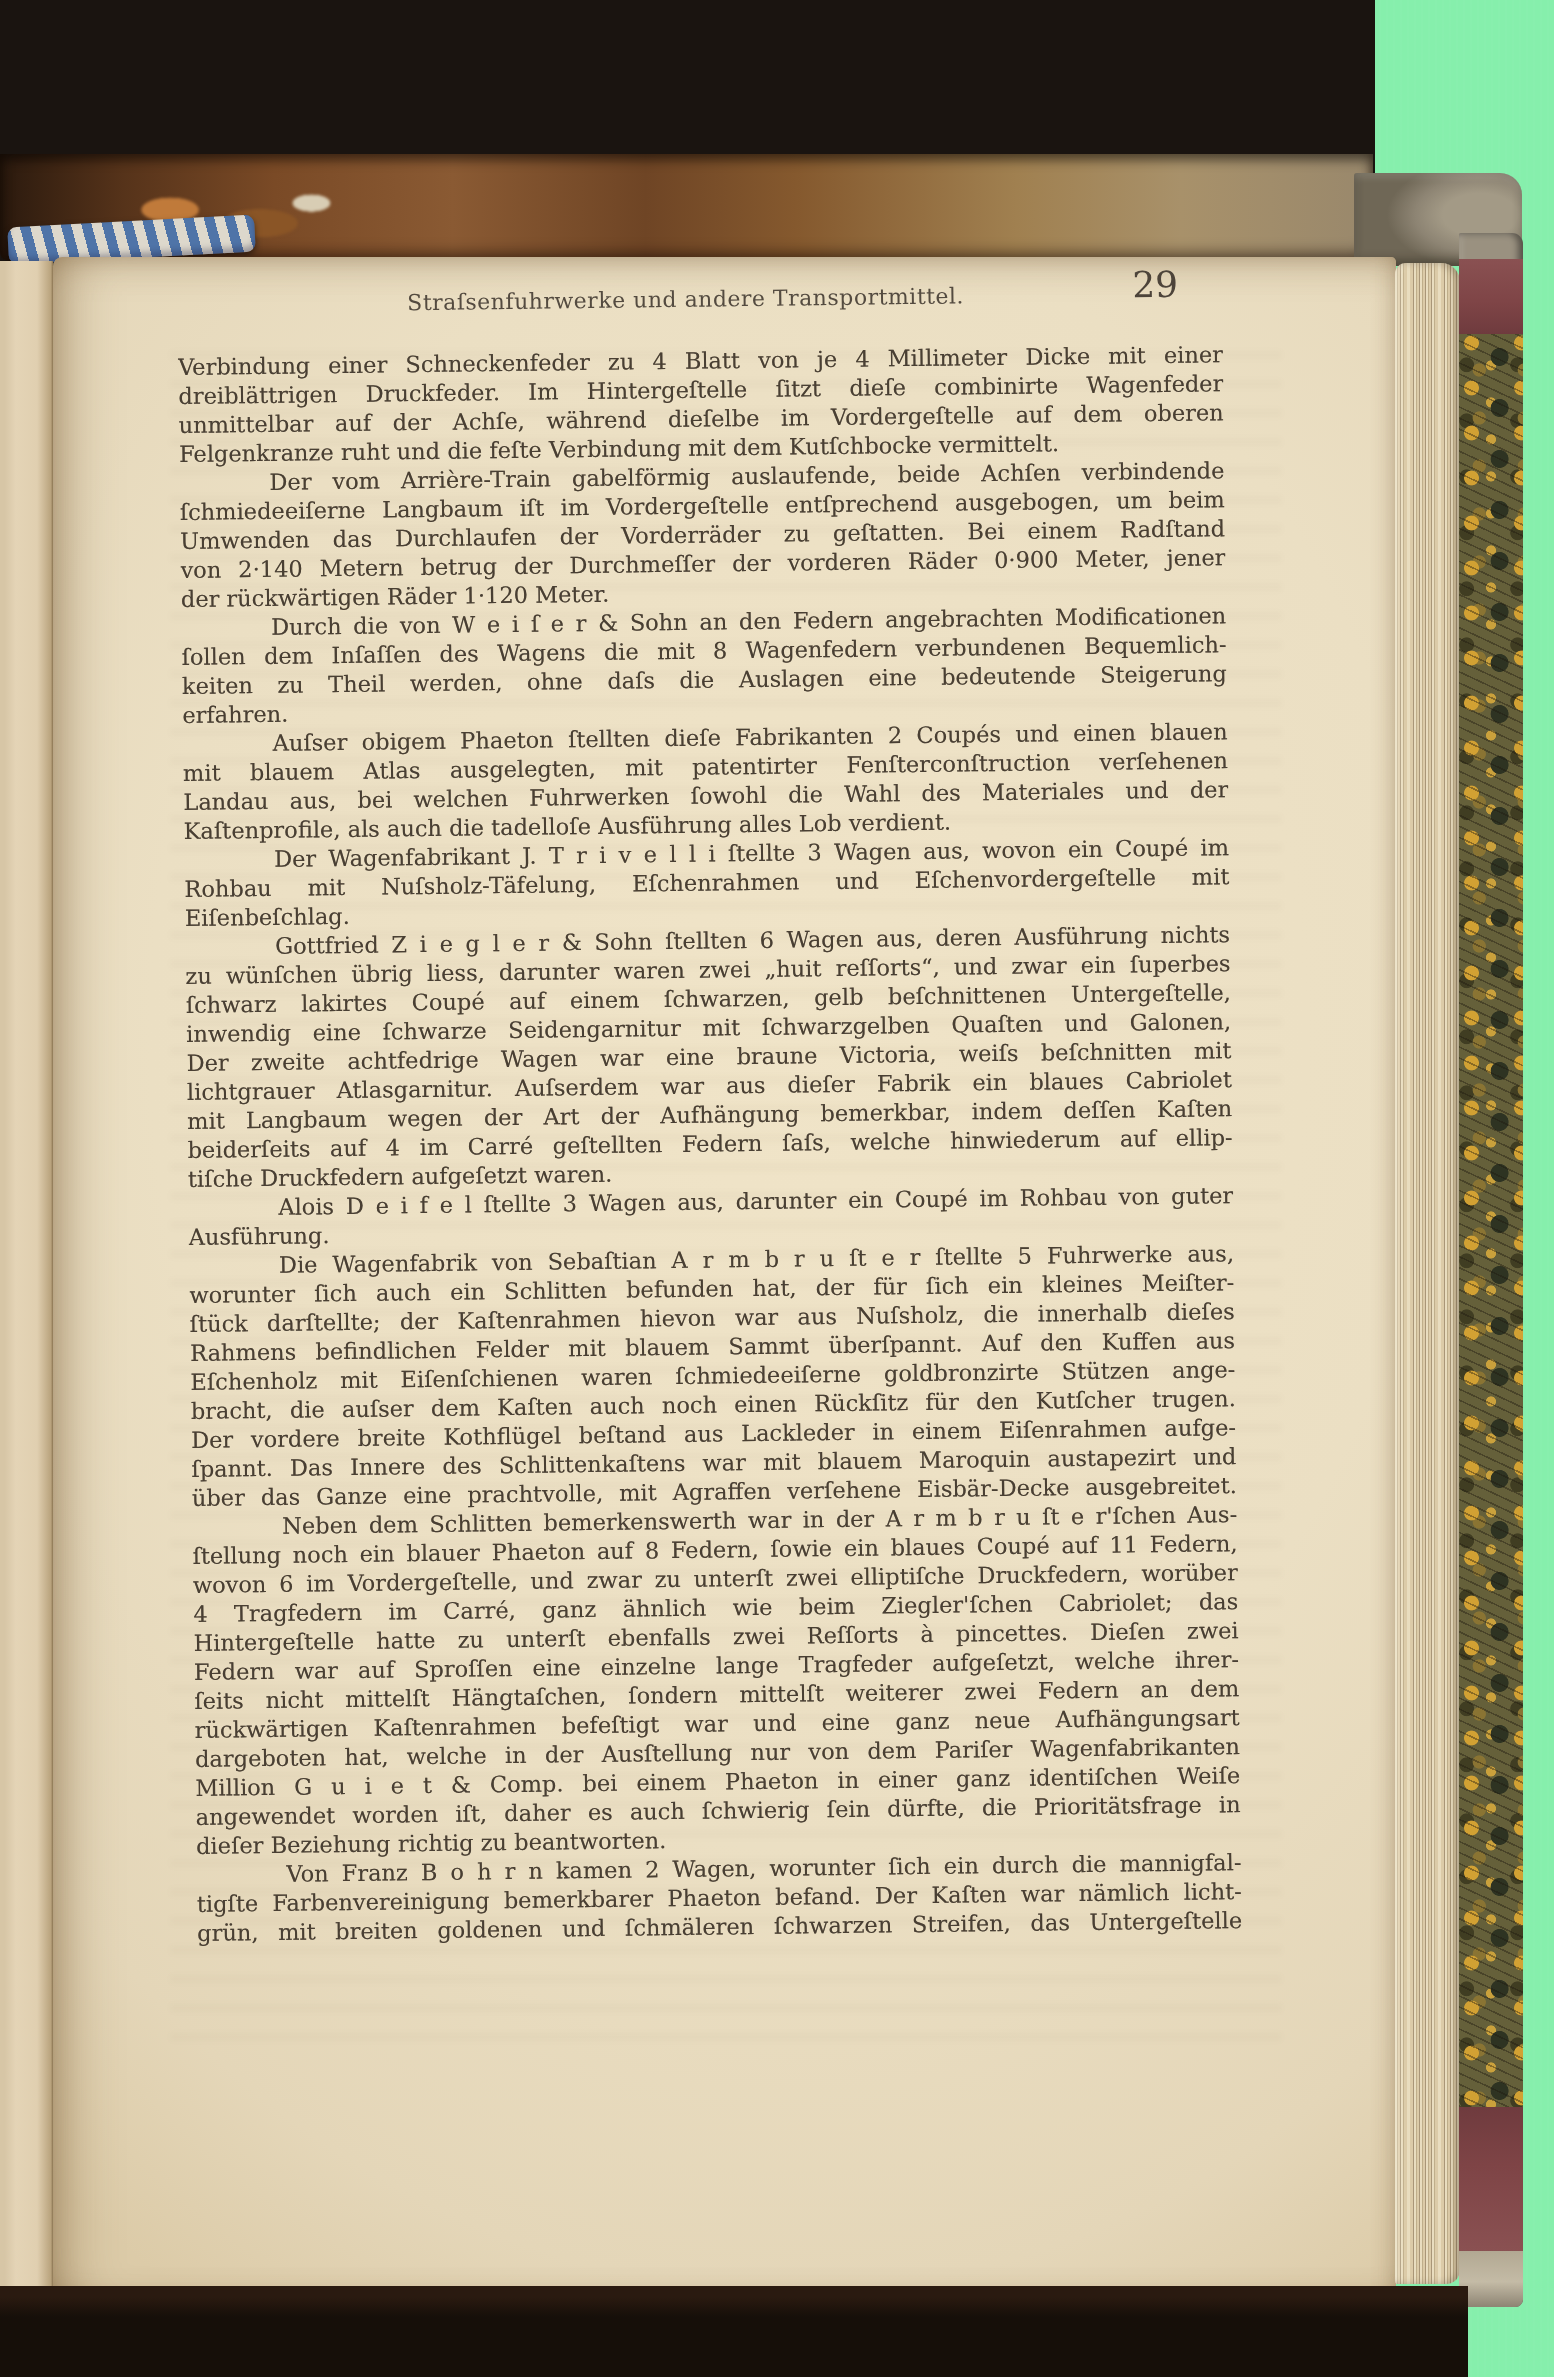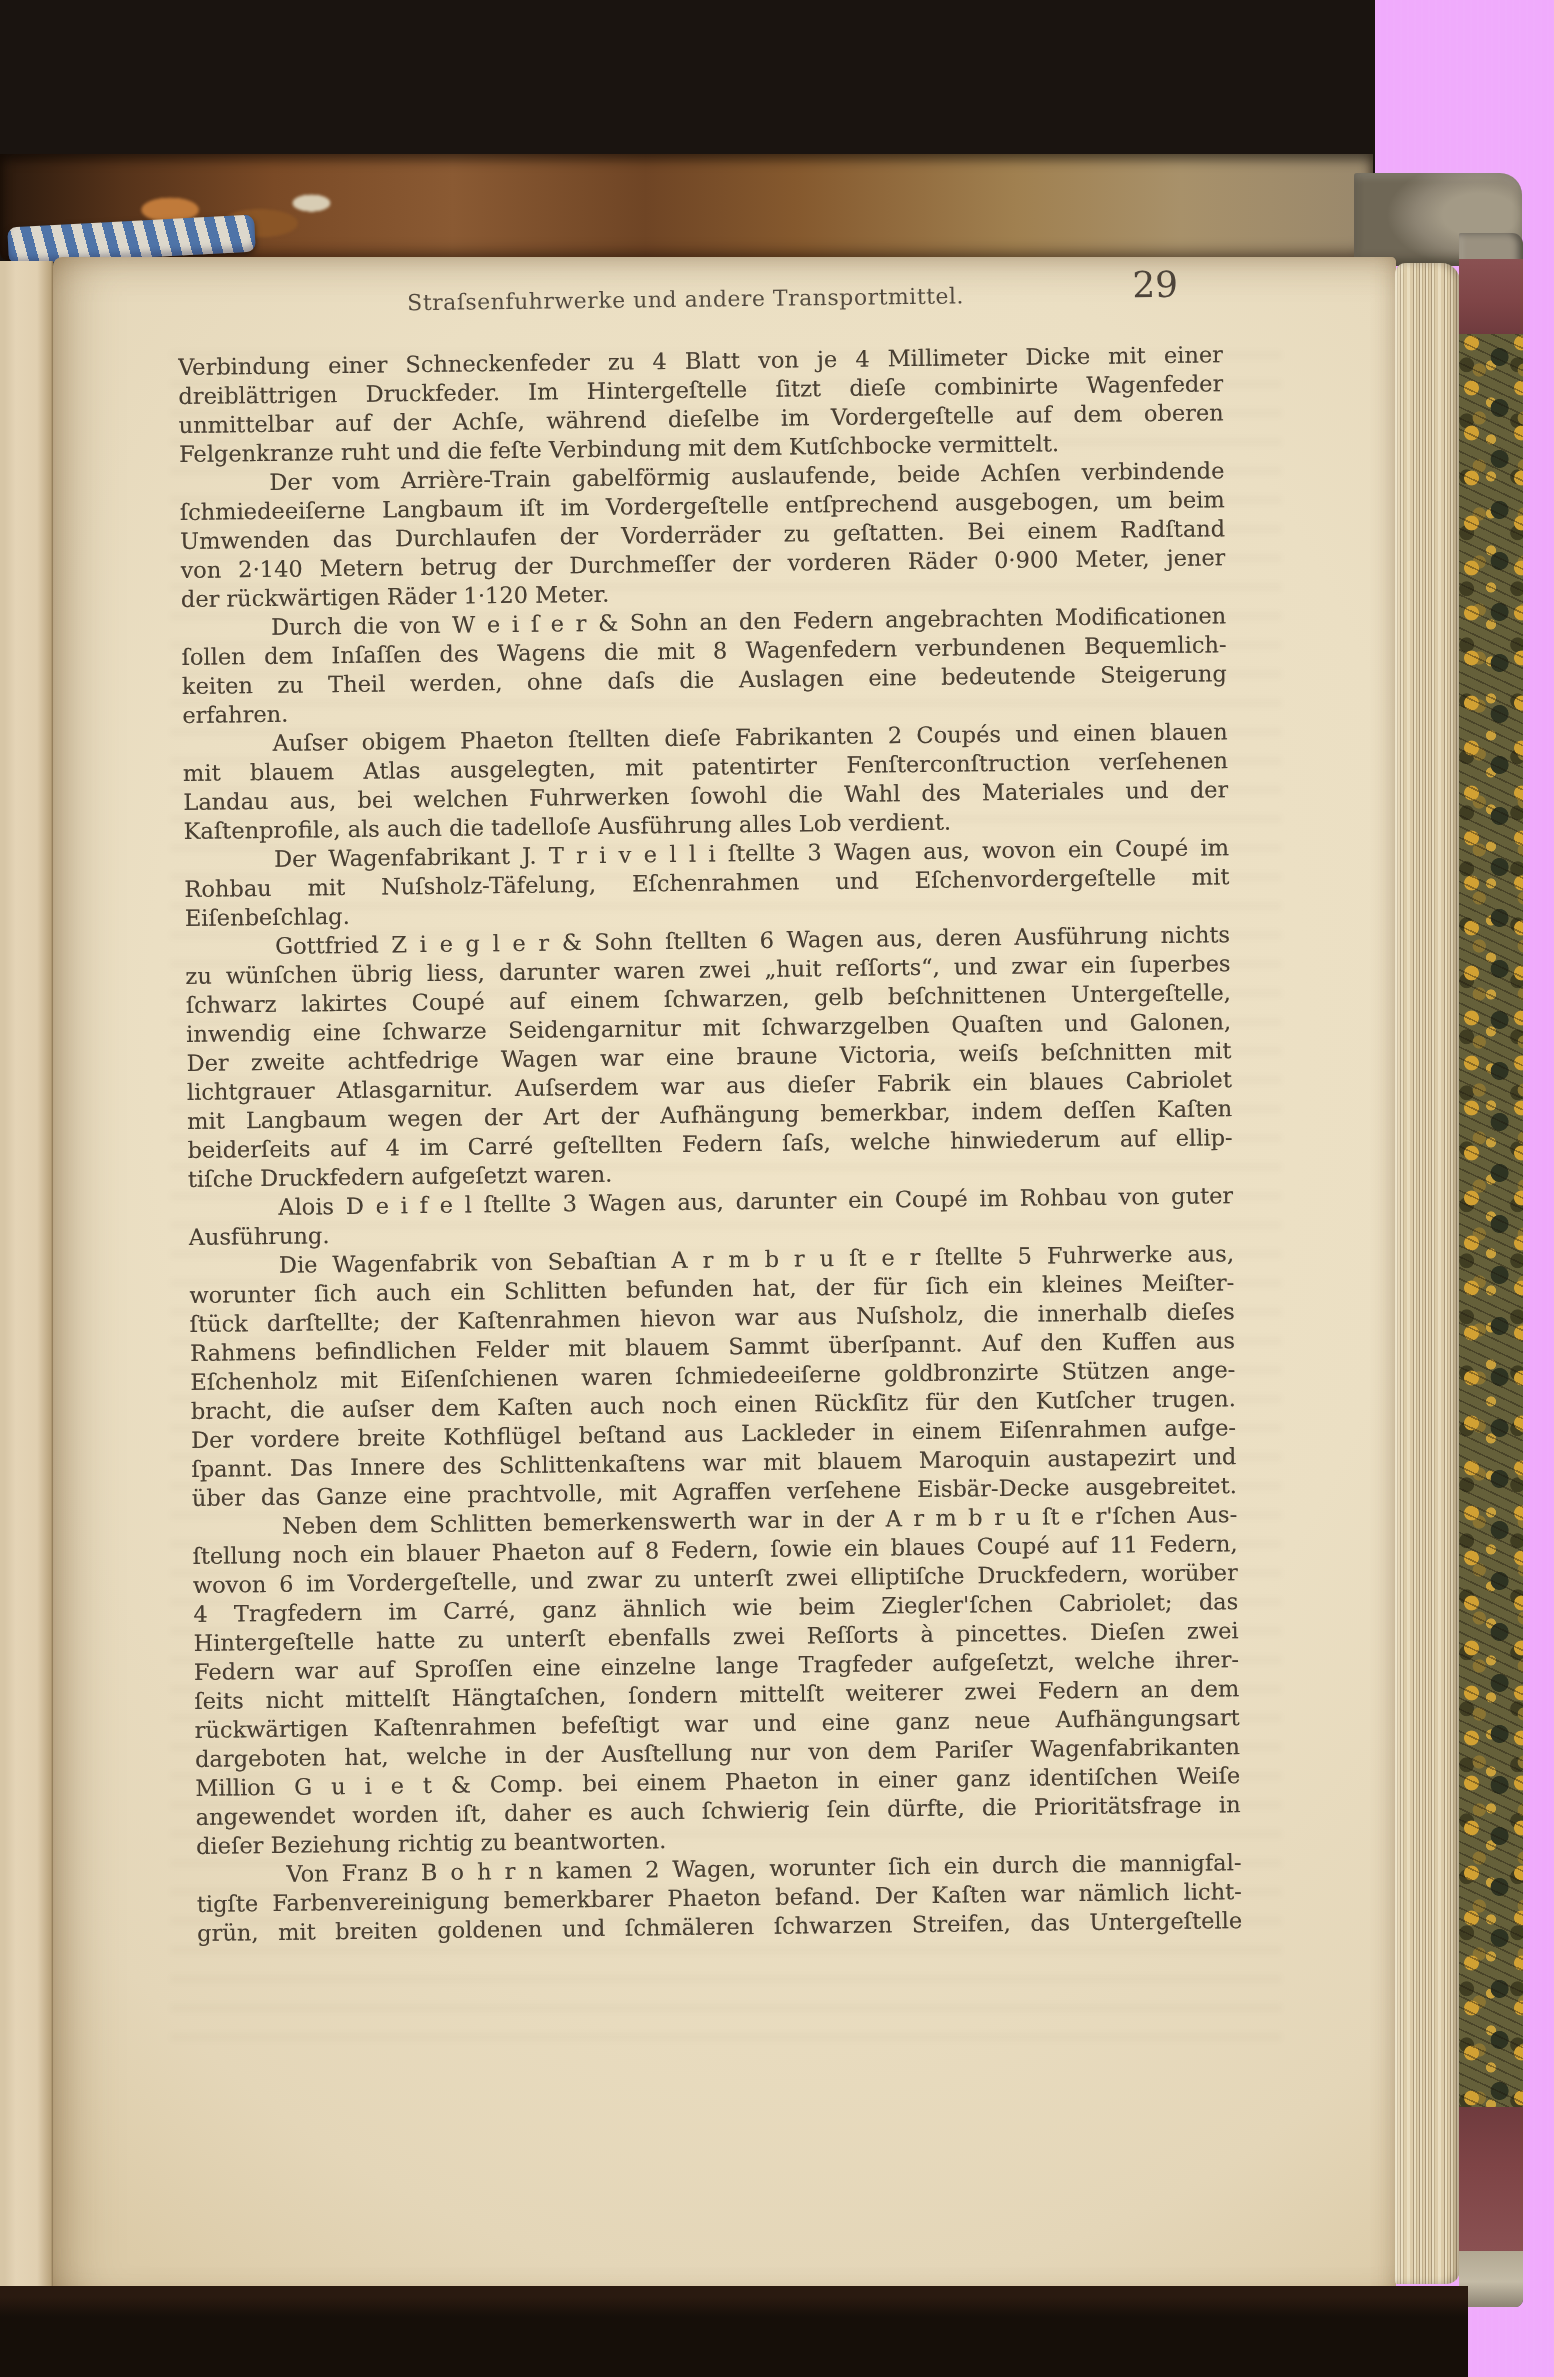--- a/index.html
+++ b/index.html
@@ -1,17 +1,17 @@
 <!DOCTYPE html>
 <html style="font-size:12.4px"><head>
 <meta charset="utf-8">
 <style>
   html,body{margin:0;padding:0;background:#1a181a;}
   .scene{position:relative;width:1555px;height:2377px;overflow:hidden;
-         background:#f0abfc;font-family:"DejaVu Serif","Liberation Serif",serif;}
+         background:#86efac;font-family:"DejaVu Serif","Liberation Serif",serif;}
   .bg-streaks{position:absolute;inset:0;
          background:repeating-linear-gradient(90deg,rgba(255,255,255,0.018) 0 1.6px,transparent 1.6px 7px);}
   .bg-topleft{position:absolute;left:0;top:0;width:1375px;height:268px;background:#1a1410;}
   .bg-bottom{position:absolute;left:0;top:2286px;width:1468px;height:92px;
          background:linear-gradient(180deg,#2a1a10 0 11px,#160f09 31px 100%);}
   .leather-top{position:absolute;left:0;top:154px;width:1373px;height:107px;
          border-radius:0 0 20px 9.3px;
          background:linear-gradient(90deg,#2b1a0e 0%,#56331a 9%,#7a4a26 20%,#8a5a33 33%,#6f4525 47%,#85592e 58%,#a08050 74%,#a8916a 86%,#99886c 100%);
          box-shadow:inset 0 -7.8px 14px rgba(20,10,4,0.55), inset 0 6.2px 11px rgba(0,0,0,0.5);}
   .fray{position:absolute;left:93px;top:183px;width:257px;height:67px;

